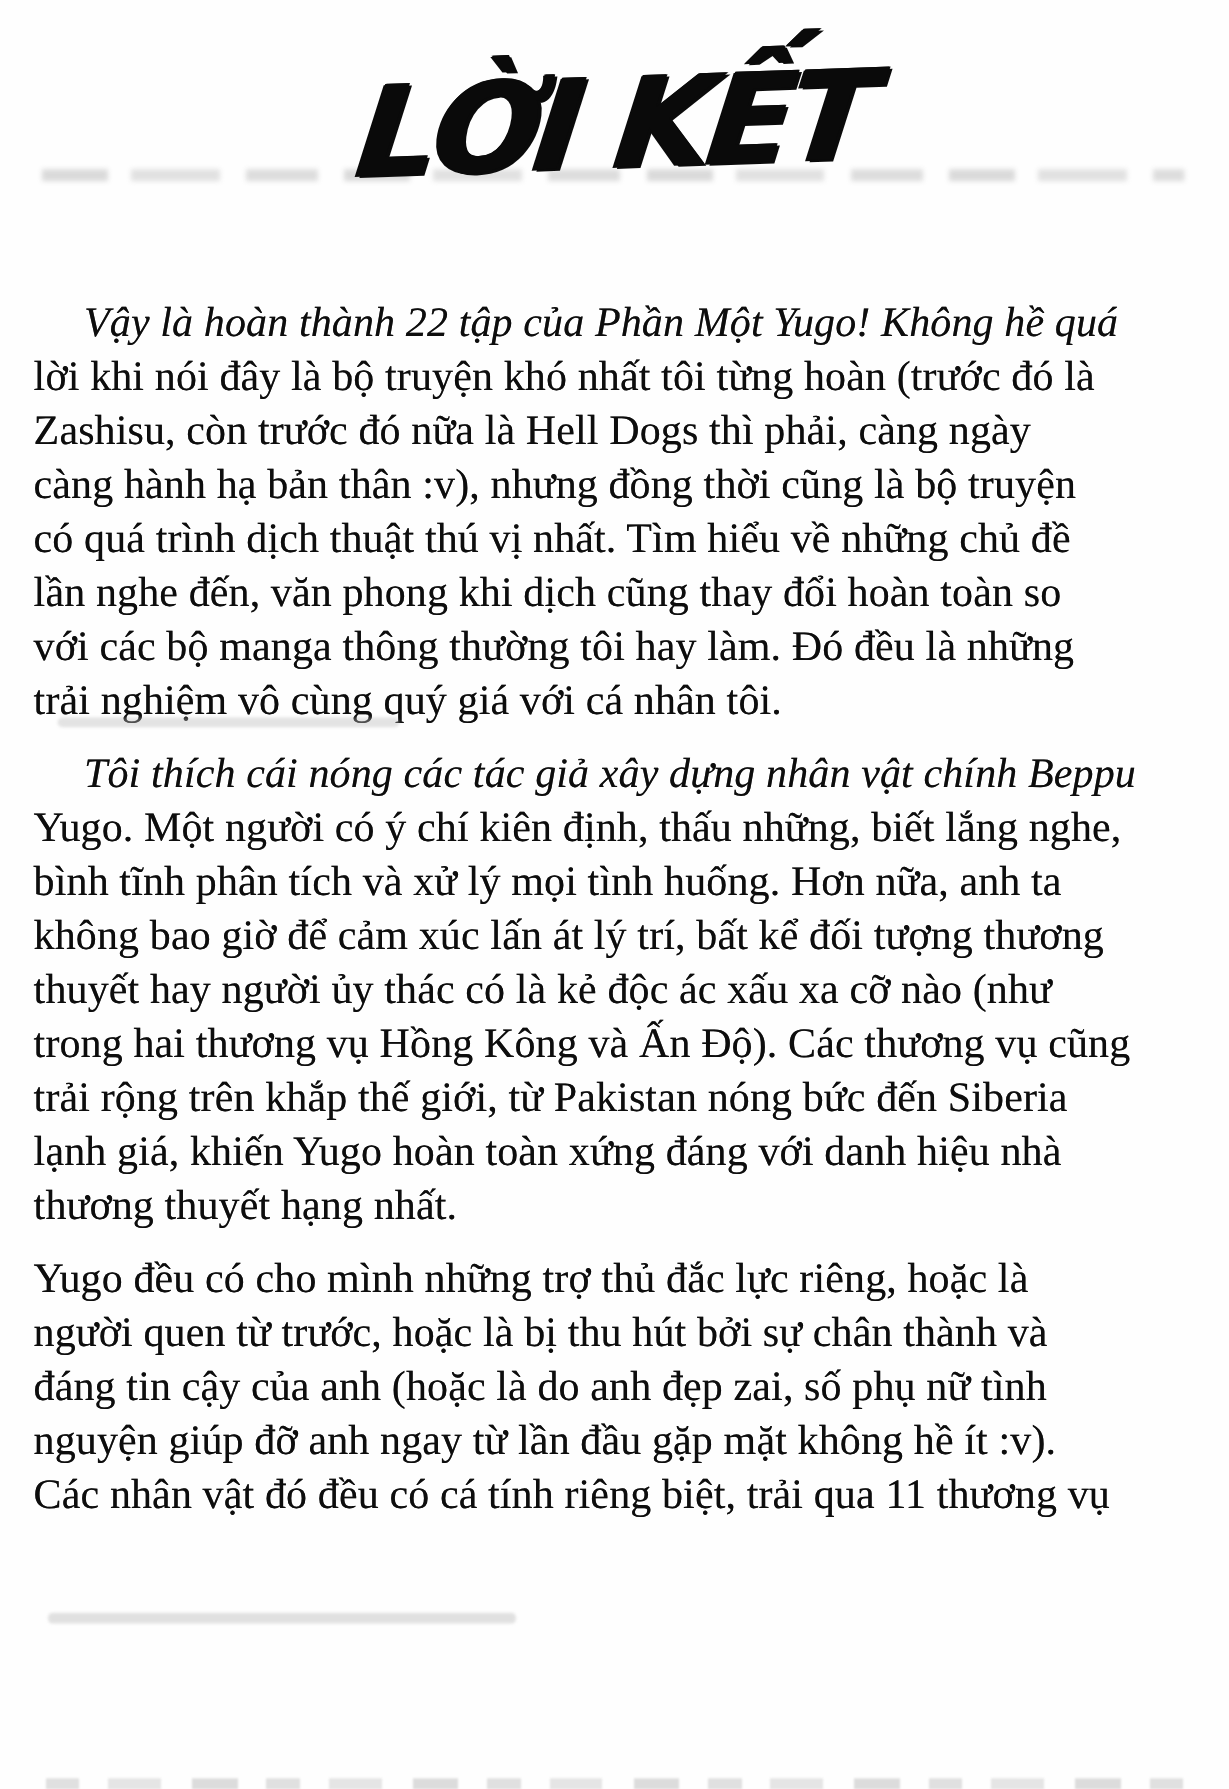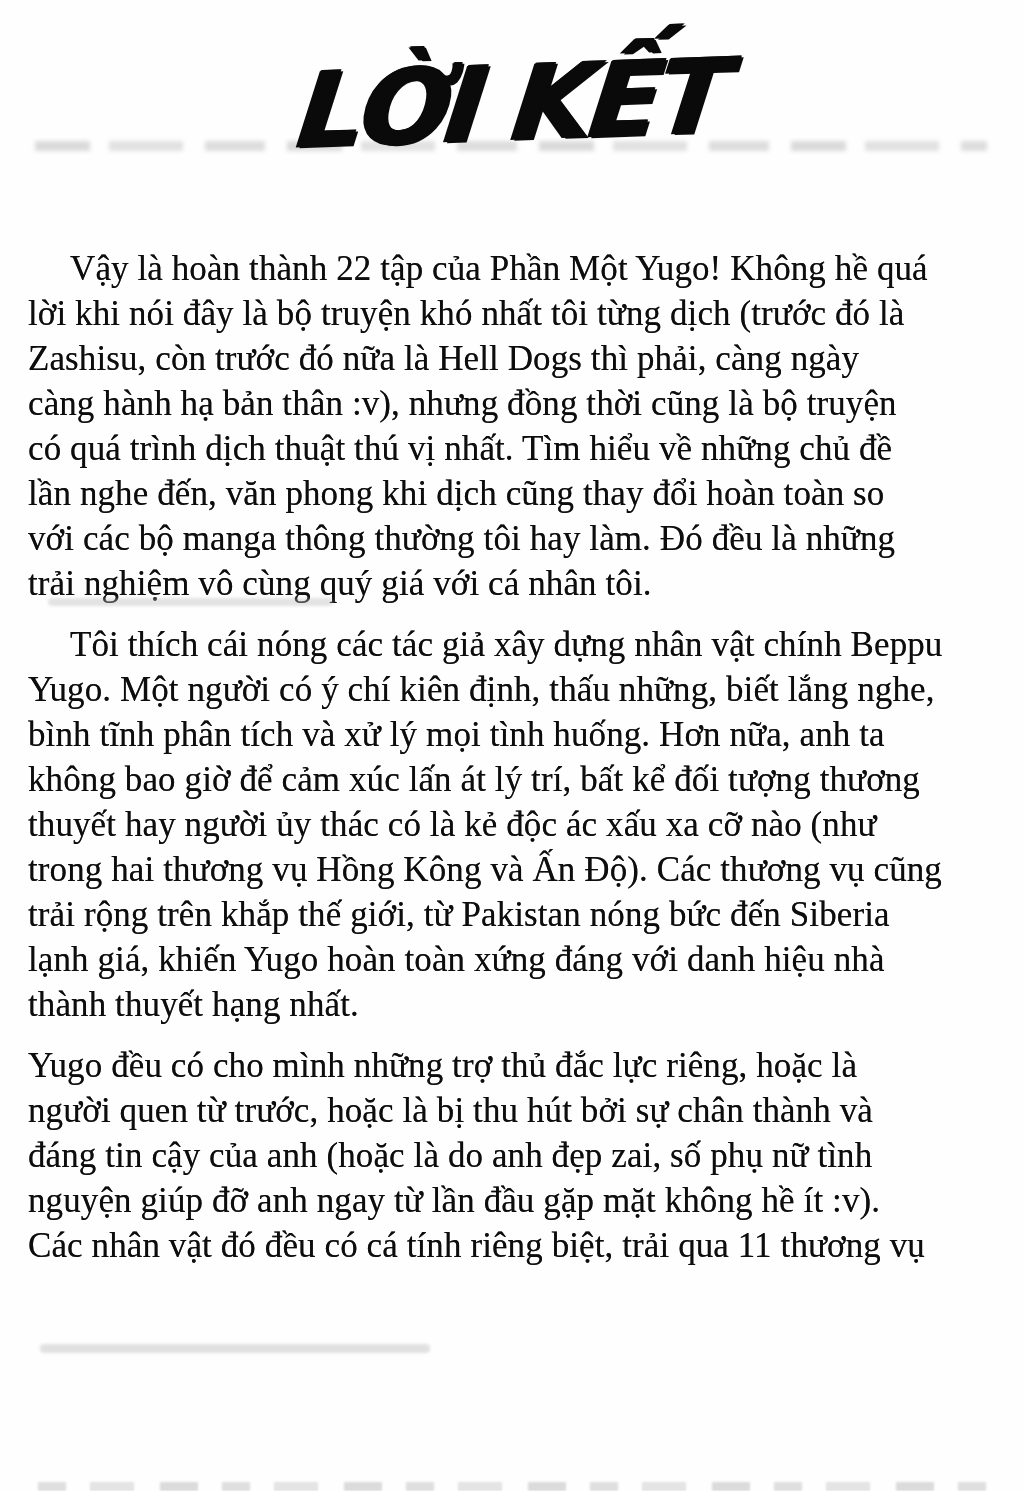--- a/index.html
+++ b/index.html
@@ -39,21 +39,21 @@
   }
   .para { margin: 0 0 16px 0; }
   .line {
     white-space: nowrap;
     height: 45px;
     line-height: 45px;
     font-size: 35px;
     letter-spacing: 0.1px;
     text-shadow: 0 0 0.5px rgba(0,0,0,0.65);
   }
-  .indent { padding-left: 42px; }
+  .indent { padding-left: 42px; font-style: italic; }
   .ghost-band {
     position: absolute;
     pointer-events: none;
   }
   .band-under-title {
     left: 35px; top: 141px; width: 952px; height: 10px;
     background: repeating-linear-gradient(90deg,
       #8f8f8f 0 55px, transparent 55px 74px,
       #a5a5a5 74px 148px, transparent 148px 170px,
       #989898 170px 230px, transparent 230px 252px);
@@ -88,39 +88,39 @@
   <div class="ghost-band band-under-title"></div>
 
   <div class="title-wrap">
     <div class="title">LỜI KẾT</div>
   </div>
 
   <div class="content">
 
     <div class="para">
       <div class="line indent">Vậy là hoàn thành 22 tập của Phần Một Yugo! Không hề quá</div>
-      <div class="line">lời khi nói đây là bộ truyện khó nhất tôi từng dịch (trước đó là</div>
+      <div class="line">lời khi nói đây là bộ truyện khó nhất tôi từng hoàn (trước đó là</div>
       <div class="line">Zashisu, còn trước đó nữa là Hell Dogs thì phải, càng ngày</div>
       <div class="line">càng hành hạ bản thân :v), nhưng đồng thời cũng là bộ truyện</div>
       <div class="line">có quá trình dịch thuật thú vị nhất. Tìm hiểu về những chủ đề</div>
       <div class="line">lần nghe đến, văn phong khi dịch cũng thay đổi hoàn toàn so</div>
       <div class="line">với các bộ manga thông thường tôi hay làm. Đó đều là những</div>
       <div class="line">trải nghiệm vô cùng quý giá với cá nhân tôi.</div>
     </div>
 
     <div class="para">
       <div class="line indent">Tôi thích cái nóng các tác giả xây dựng nhân vật chính Beppu</div>
       <div class="line">Yugo. Một người có ý chí kiên định, thấu những, biết lắng nghe,</div>
       <div class="line">bình tĩnh phân tích và xử lý mọi tình huống. Hơn nữa, anh ta</div>
       <div class="line">không bao giờ để cảm xúc lấn át lý trí, bất kể đối tượng thương</div>
       <div class="line">thuyết hay người ủy thác có là kẻ độc ác xấu xa cỡ nào (như</div>
       <div class="line">trong hai thương vụ Hồng Kông và Ấn Độ). Các thương vụ cũng</div>
       <div class="line">trải rộng trên khắp thế giới, từ Pakistan nóng bức đến Siberia</div>
       <div class="line">lạnh giá, khiến Yugo hoàn toàn xứng đáng với danh hiệu nhà</div>
-      <div class="line">thành thuyết hạng nhất.</div>
+      <div class="line">thương thuyết hạng nhất.</div>
     </div>
 
     <div class="para">
       <div class="line">Yugo đều có cho mình những trợ thủ đắc lực riêng, hoặc là</div>
       <div class="line">người quen từ trước, hoặc là bị thu hút bởi sự chân thành và</div>
       <div class="line">đáng tin cậy của anh (hoặc là do anh đẹp zai, số phụ nữ tình</div>
       <div class="line">nguyện giúp đỡ anh ngay từ lần đầu gặp mặt không hề ít :v).</div>
       <div class="line">Các nhân vật đó đều có cá tính riêng biệt, trải qua 11 thương vụ</div>
     </div>
 

